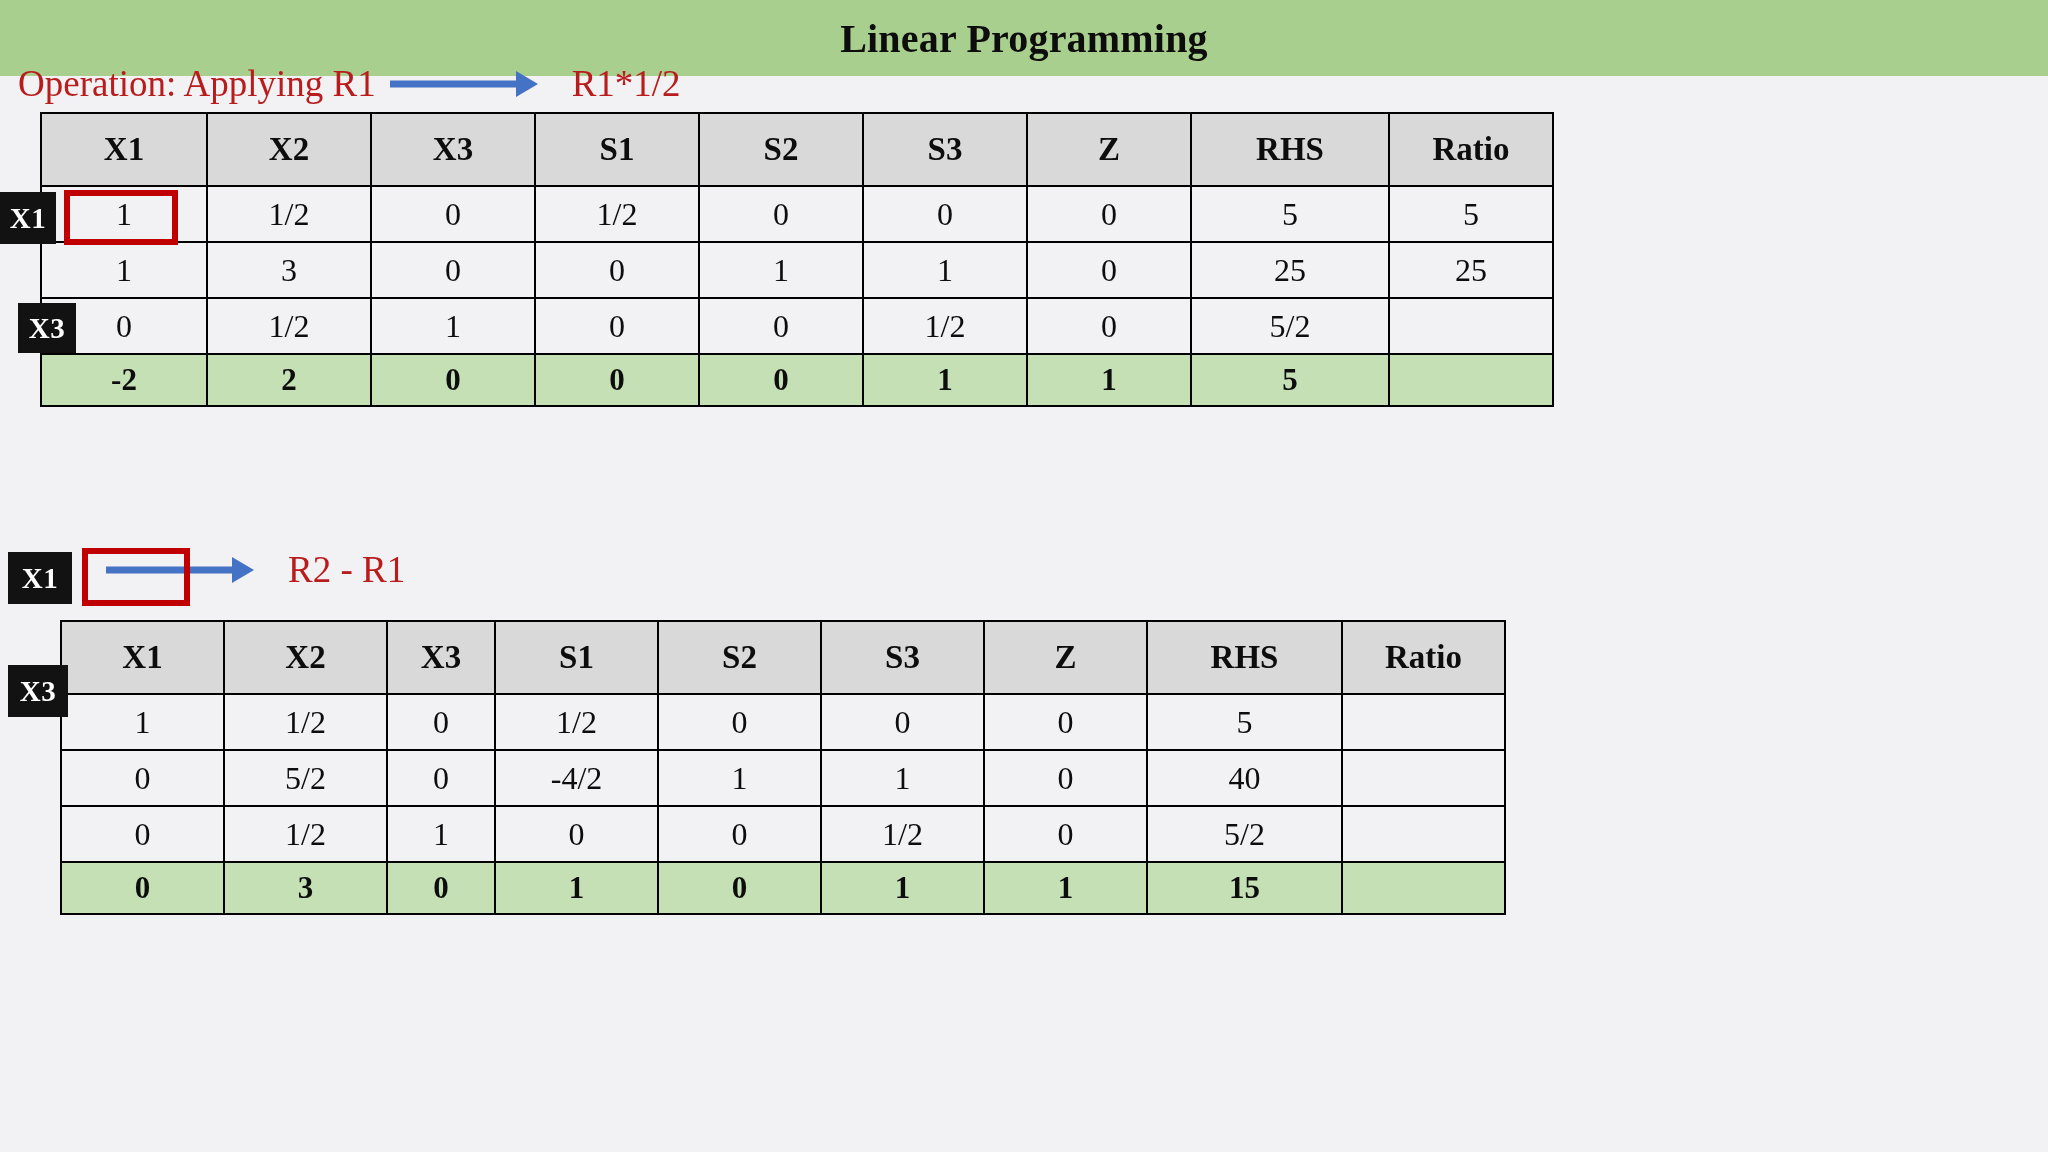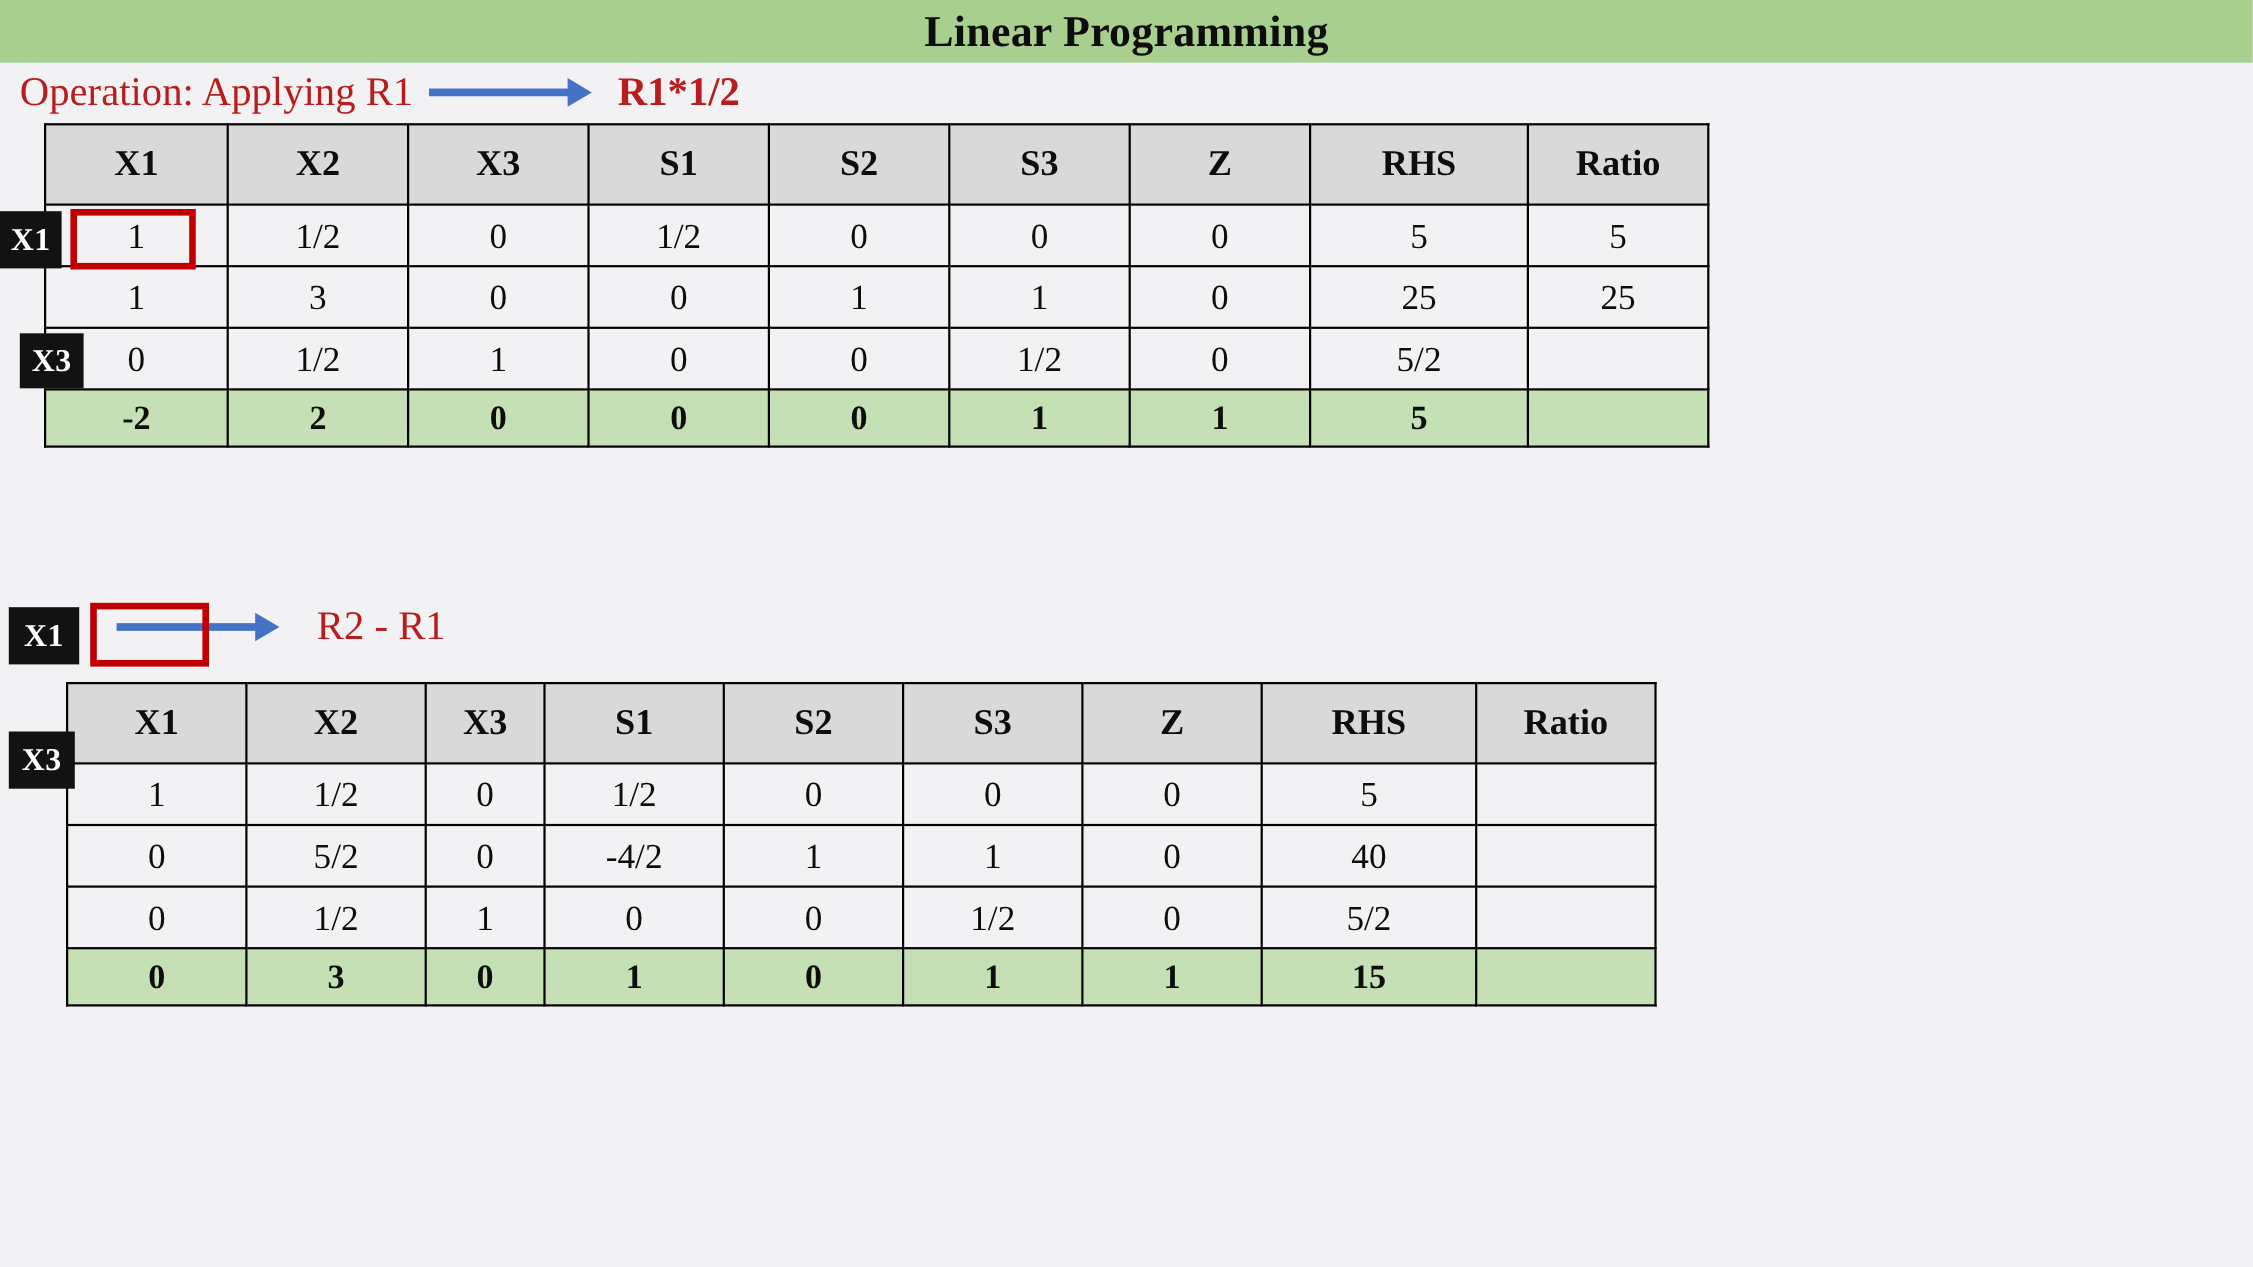--- a/index.html
+++ b/index.html
@@ -14,21 +14,21 @@
     position: relative;
     width: 2048px;
     height: 1152px;
     background: #f2f1f3;
   }
 
   
   .title-banner {
     position: absolute;
     left: 0; top: 0;
-    width: 2048px; height: 57px;
+    width: 2048px; height: 76px;
     background: #a9cf8f;
     display: flex;
     align-items: center;
     justify-content: center;
   }
   .title-text {
     font-size: 40px;
     font-weight: bold;
     color: #0d0d0d;
     letter-spacing: 0.2px;
@@ -68,21 +68,21 @@
     border-bottom: 13px solid transparent;
     border-left: 22px solid #4472c4;
   }
   .op-result { display: inline-block; }
 
   
   #op-line-1 { left: 18px; top: 62px; }
   #op-line-1 .arrow { width: 150px; }
   #op-line-1 .arrow .shaft { width: 128px; }
   #op-line-1 .arrow .head { left: 126px; }
-  #op-line-1 .op-result { margin-left: 8px; font-weight: bold; }
+  #op-line-1 .op-result { margin-left: 18px; }
 
   
   #op-line-2 { left: 92px; top: 548px; }
   #op-line-2 .arrow { width: 150px; }
   #op-line-2 .arrow .shaft { width: 128px; }
   #op-line-2 .arrow .head { left: 126px; }
   #op-line-2 .op-result { margin-left: 18px; }
 
   
   #op-line-3 { left: 1110px; top: 548px; }

